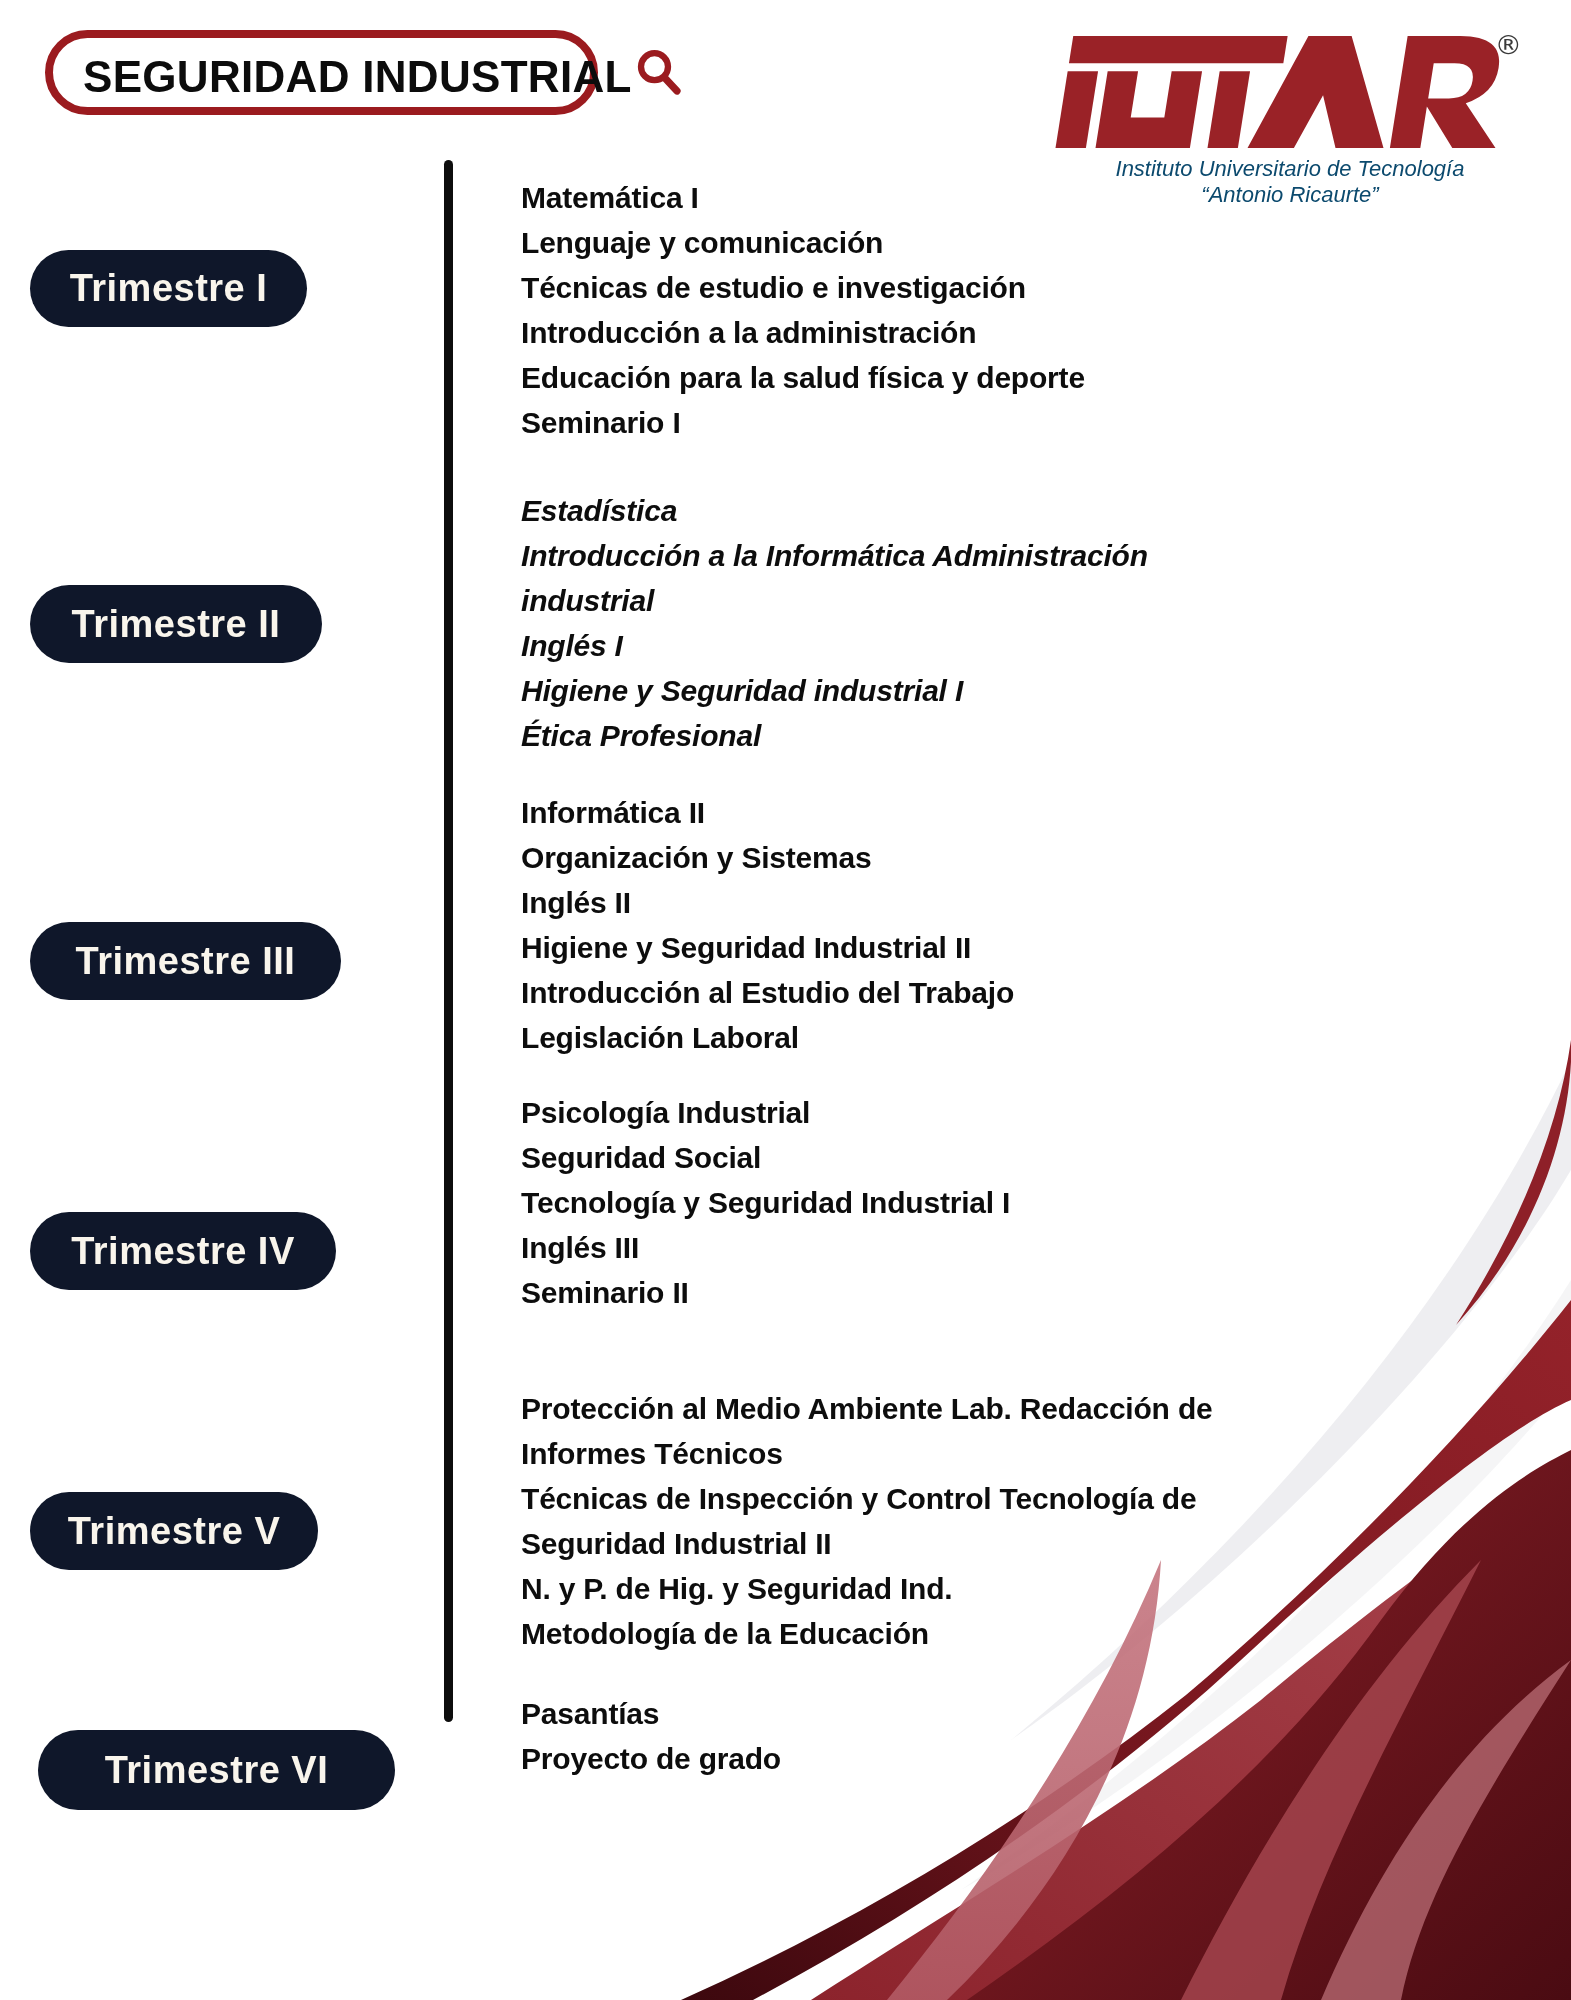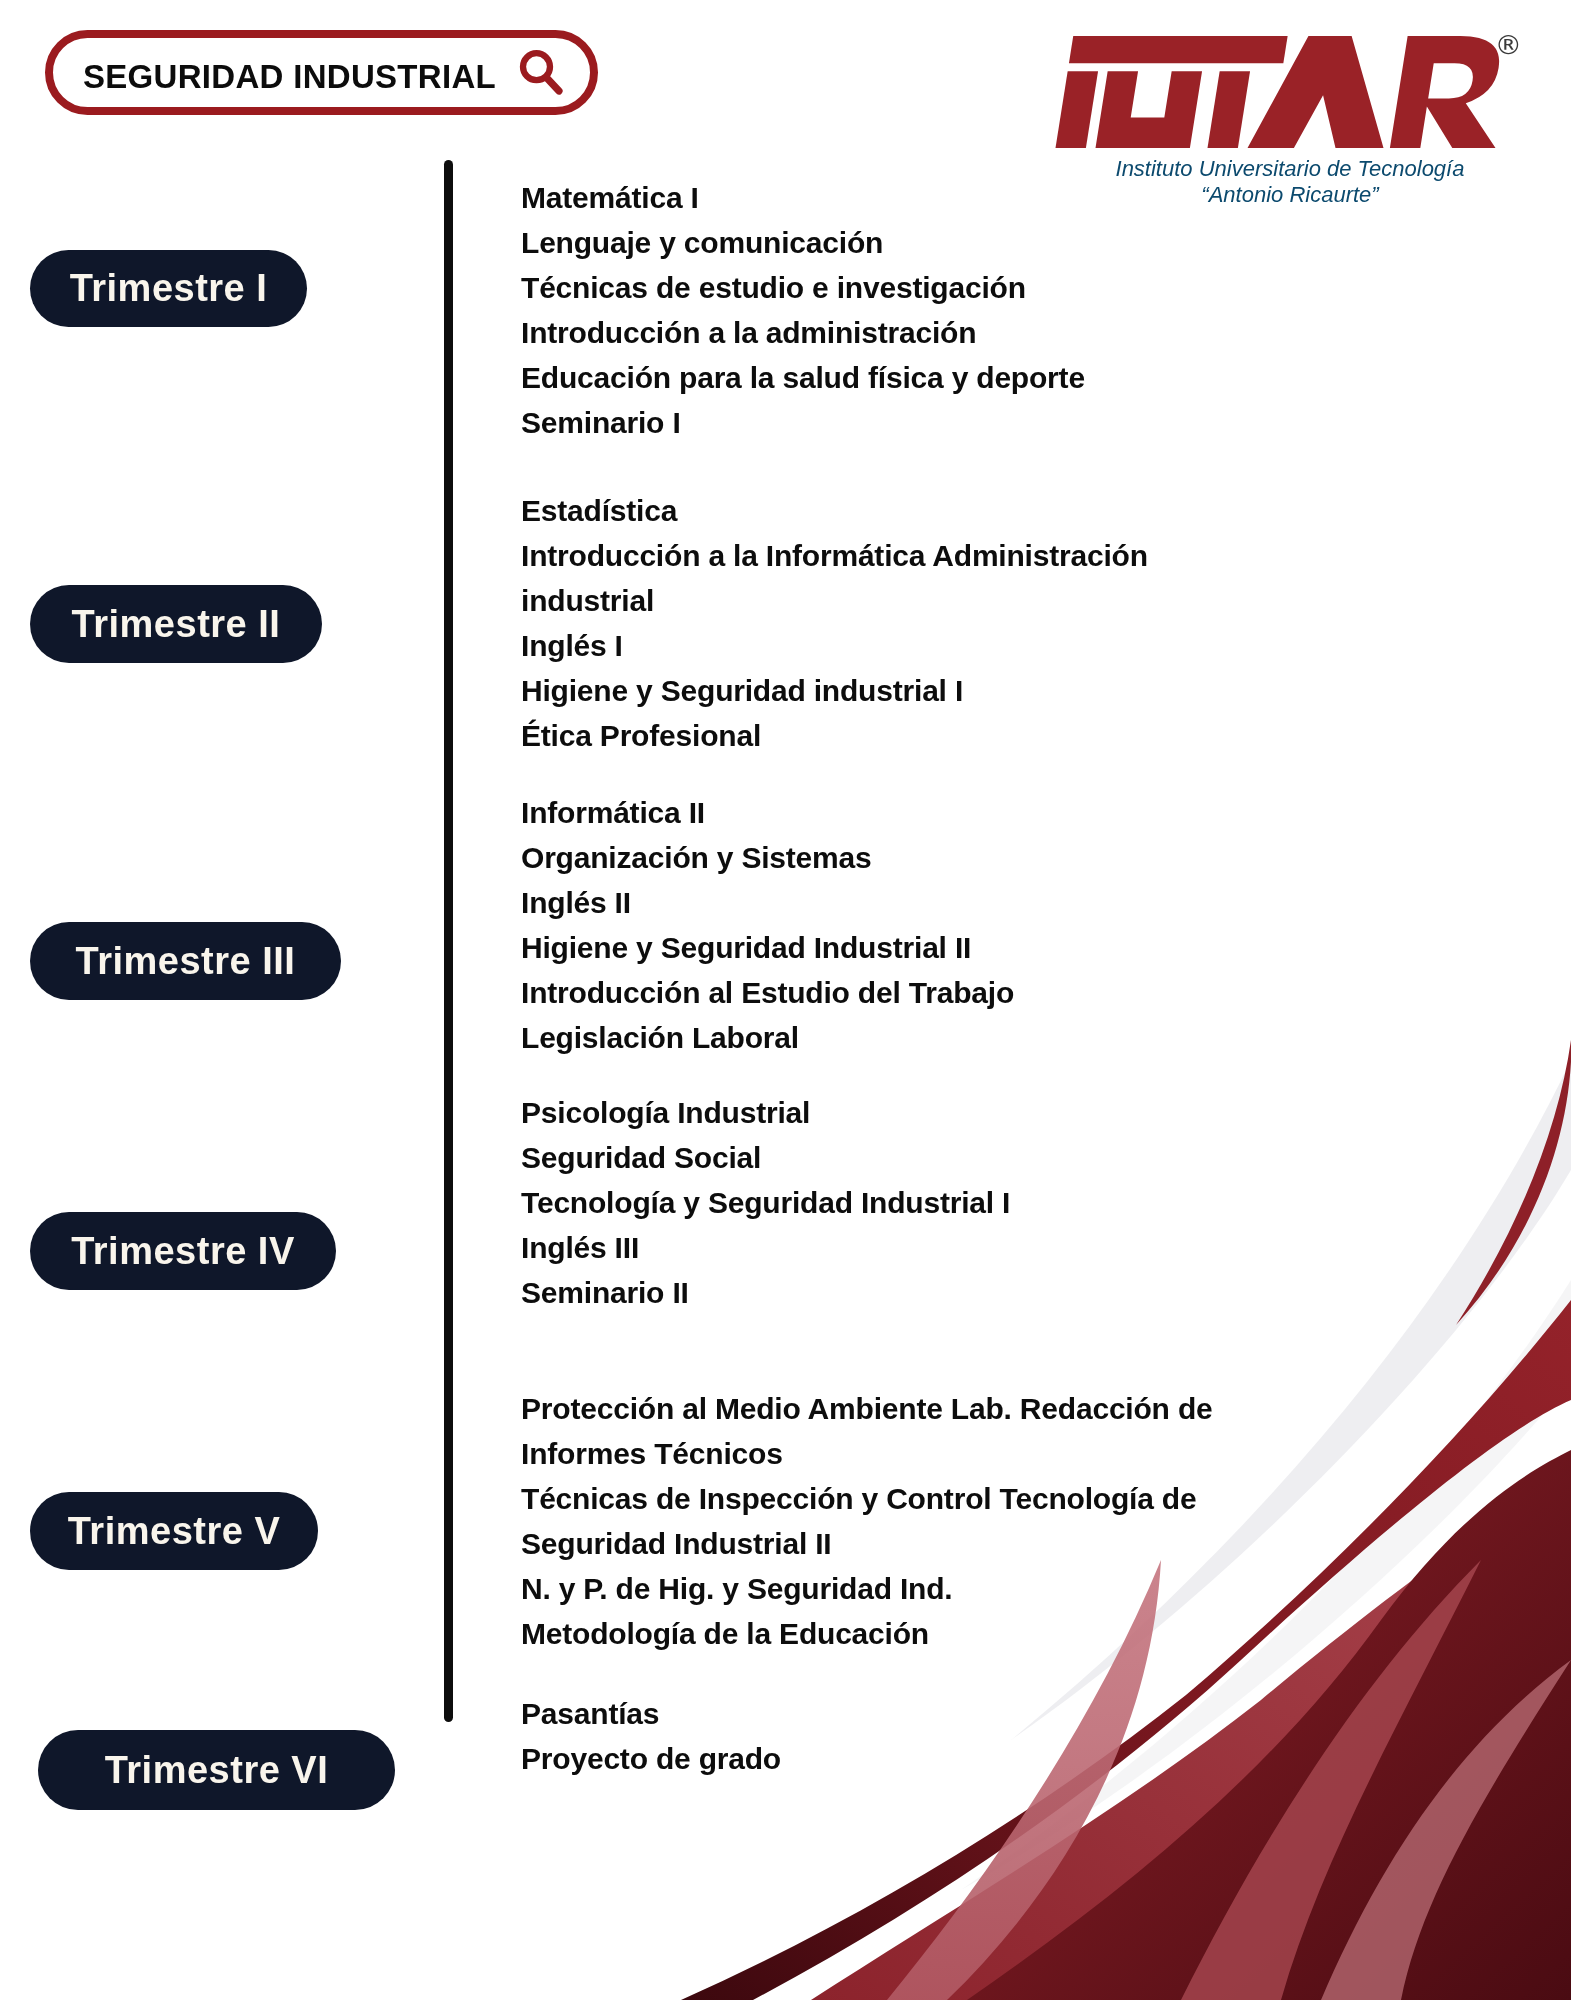--- a/index.html
+++ b/index.html
@@ -6,21 +6,21 @@
   .page{
     position:relative;width:1571px;height:2000px;background:#ffffff;overflow:hidden;
     font-family:"Liberation Sans",sans-serif;
   }
   
   .title-pill{
     position:absolute;left:45px;top:30px;width:553px;height:85px;box-sizing:border-box;
     border:8px solid #9b1b1f;border-radius:48px;background:#ffffff;
     display:flex;align-items:center;justify-content:space-between;padding:0 22px 0 30px;
   }
-  .title-text{font-size:33px;font-weight:800;color:#0c0c0c;letter-spacing:.3px;white-space:nowrap;margin-top:8px;}
+  .title-text{font-size:44px;font-weight:800;color:#0c0c0c;letter-spacing:.3px;white-space:nowrap;margin-top:8px;}
   .search-icon{width:54px;height:54px;flex:0 0 auto;}
   .logo-wrap{position:absolute;left:1040px;top:28px;width:500px;text-align:center;}
   .logo-svg{width:480px;height:128px;display:block;margin:0 auto;}
   .logo-sub{font-style:italic;color:#0c4a6e;font-size:22px;line-height:26px;}
   .sr-only{position:absolute;width:1px;height:1px;overflow:hidden;clip:rect(0 0 0 0);white-space:nowrap;}
   
   .divider{position:absolute;left:444px;top:160px;width:9px;height:1562px;background:#0d0d0d;border-radius:5px;}
   
   .badge{
     position:absolute;background:#0f172a;color:#f9f5ec;font-weight:700;font-size:38px;
@@ -32,21 +32,21 @@
   .badge-2{left:30px;top:922px;width:311px;height:78px;}
   .badge-3{left:30px;top:1212px;width:306px;height:78px;}
   .badge-4{left:30px;top:1492px;width:288px;height:78px;}
   .badge-5{left:38px;top:1730px;width:357px;height:80px;}
   
   .courses{
     position:absolute;left:497px;width:750px;font-size:30px;font-weight:700;color:#0d0d0d;
     line-height:45px;letter-spacing:-.2px;margin-left:24px;
   }
   .block-0{top:175px;}
-  .block-1{top:488px;}
+  .block-1{top:488px;font-style:italic;}
   .block-2{top:790px;}
   .block-3{top:1090px;}
   .block-4{top:1386px;}
   .block-5{top:1691px;}
   
   .swoosh{position:absolute;left:621px;top:1040px;width:950px;height:960px;}
 </style>
 </head>
 <body>
 

